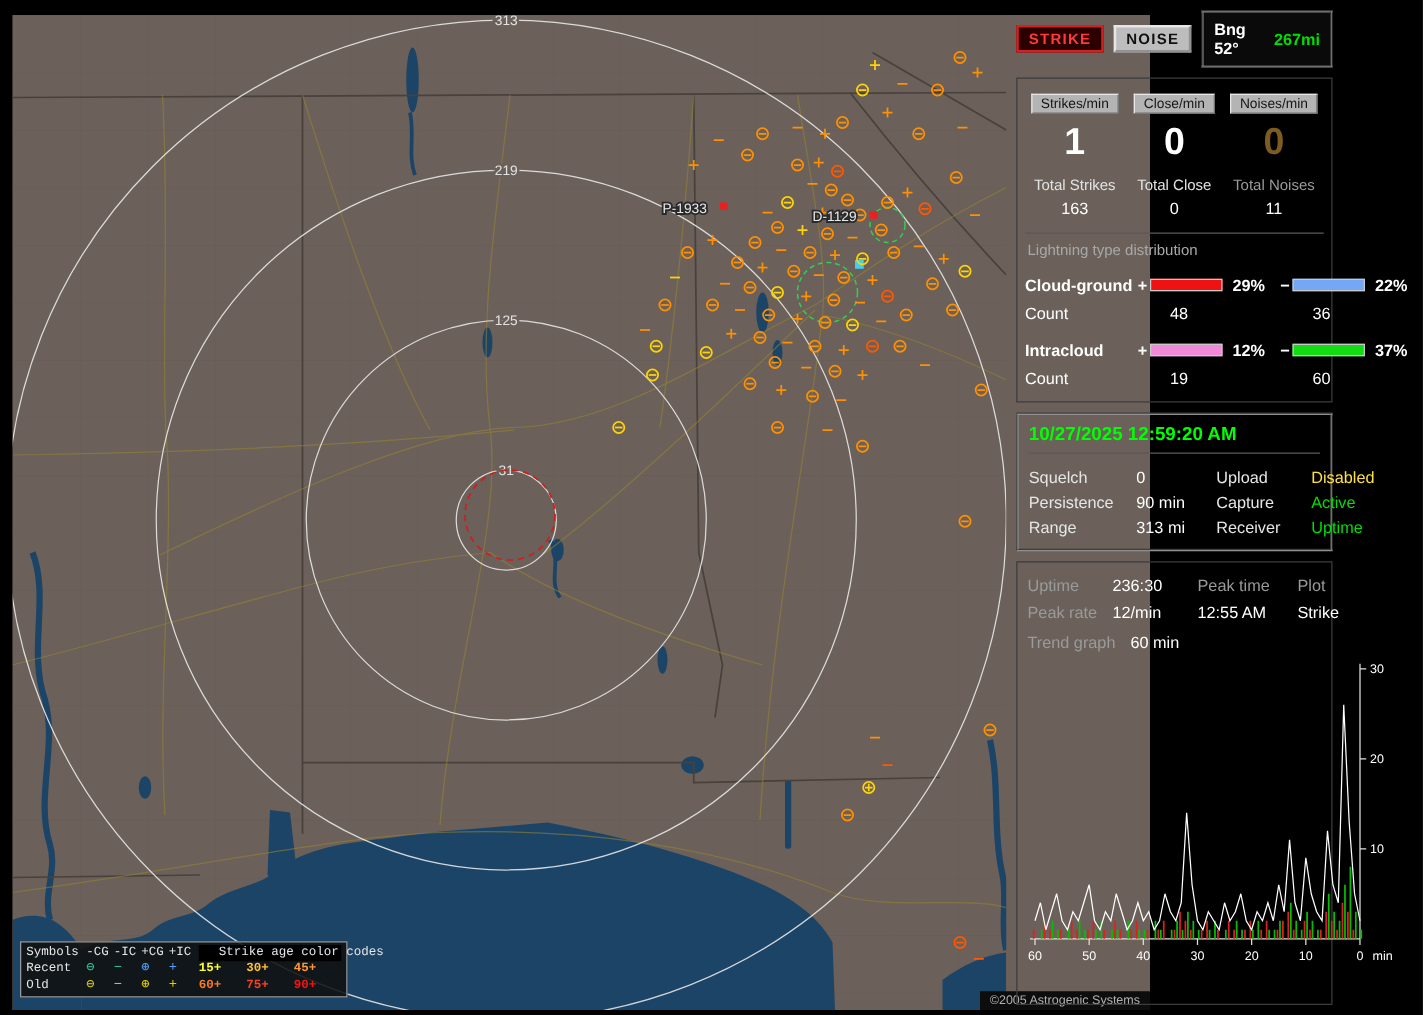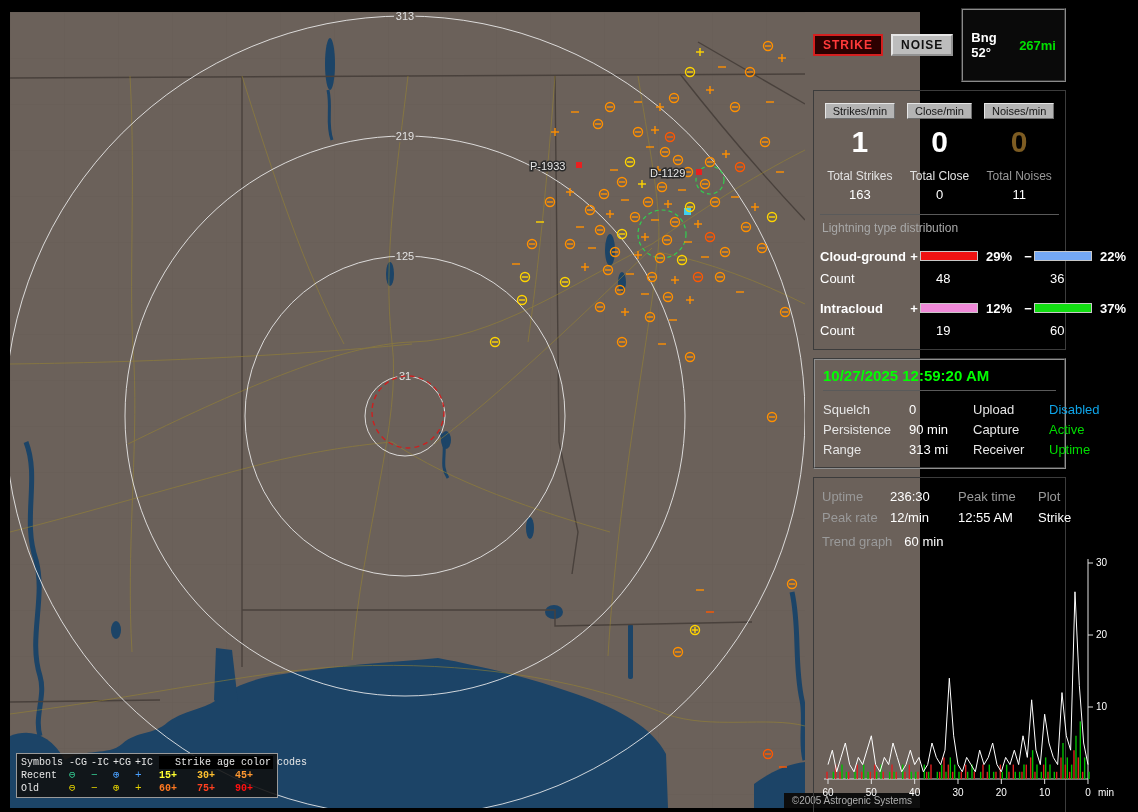--- a/index.html
+++ b/index.html
@@ -19,21 +19,21 @@
       font-size:10px;padding:2px 8px;}
   
   .sidebar{position:absolute;left:813px;top:8px;width:253px;height:796px;display:flex;
       flex-direction:column;gap:8px;color:#e8e8e8;}
   .topbar{display:flex;align-items:center;gap:8px;}
   .btn{font-family:"Liberation Sans",sans-serif;font-weight:bold;font-size:12px;
       padding:2px 8px;cursor:pointer;}
   .btn.strike{background:#2c0000;border:2px solid #d42020;color:#ff3a3a;letter-spacing:1px;}
   .btn.noise{background:#bdbdbd;border:2px outset #e6e6e6;color:#111;letter-spacing:1px;}
   .bng-box{margin-left:auto;display:flex;justify-content:space-between;align-items:center;
-      width:128px;border:2px groove #8a8a8a;background:#0a0a0a;padding:20px 8px;}
+      width:128px;border:2px groove #8a8a8a;background:#0a0a0a;padding:6px 8px;}
   .bng-label{color:#fff;font-weight:bold;font-size:13px;}
   .bng-dist{color:#00e000;font-weight:bold;font-size:13px;}
   .panel-a{border:1px solid #3c3c3c;padding:10px 6px 8px;}
   .counters{display:grid;grid-template-columns:1fr 1fr 1fr;text-align:center;}
   .chip{background:#b4b4b4;color:#161616;font-size:11px;padding:1px 7px;display:inline-block;
       border:1px solid;border-color:#e6e6e6 #6e6e6e #6e6e6e #e6e6e6;}
   .bignum{font-size:30px;font-weight:bold;color:#fff;margin:6px 0 10px;}
   .bignum.dimnum{color:#7d5c22;}
   .tlabel{font-size:12px;color:#e2e2e2;margin-bottom:4px;}
   .tlabel.dim{color:#9a9a9a;}
@@ -48,21 +48,21 @@
   .pct{font-weight:bold;padding-left:4px;}
   .cnum{padding-left:16px;}
   .panel-b{border:2px groove #909090;padding:5px 8px 8px;}
   .datetime{color:#00ff00;font-weight:bold;font-size:15px;padding:2px 0 6px;
       border-bottom:1px solid #5a5a5a;margin-bottom:8px;}
   .st-row{display:grid;grid-template-columns:86px 64px 76px 1fr;font-size:13px;
       height:20px;align-items:center;}
   .st-row .lab{color:#e6e6e6;}
   .val{color:#fff;}
   .green{color:#00dd00;}
-  .dimtext{color:#0ea5e9;text-align:right;}
+  .dimtext{color:#fde047;text-align:right;}
   .panel-c{border:1px solid #3c3c3c;padding:8px 8px 4px;flex:1;}
   .stat-row{display:grid;grid-template-columns:68px 68px 80px 1fr;font-size:13px;
       height:21px;align-items:center;}
   .glabel{color:#9a9a9a;}
   .trend-head{display:flex;gap:12px;font-size:13px;margin:6px 0 2px;}
 </style>
 </head>
 <body>
 
 <div class="app">

